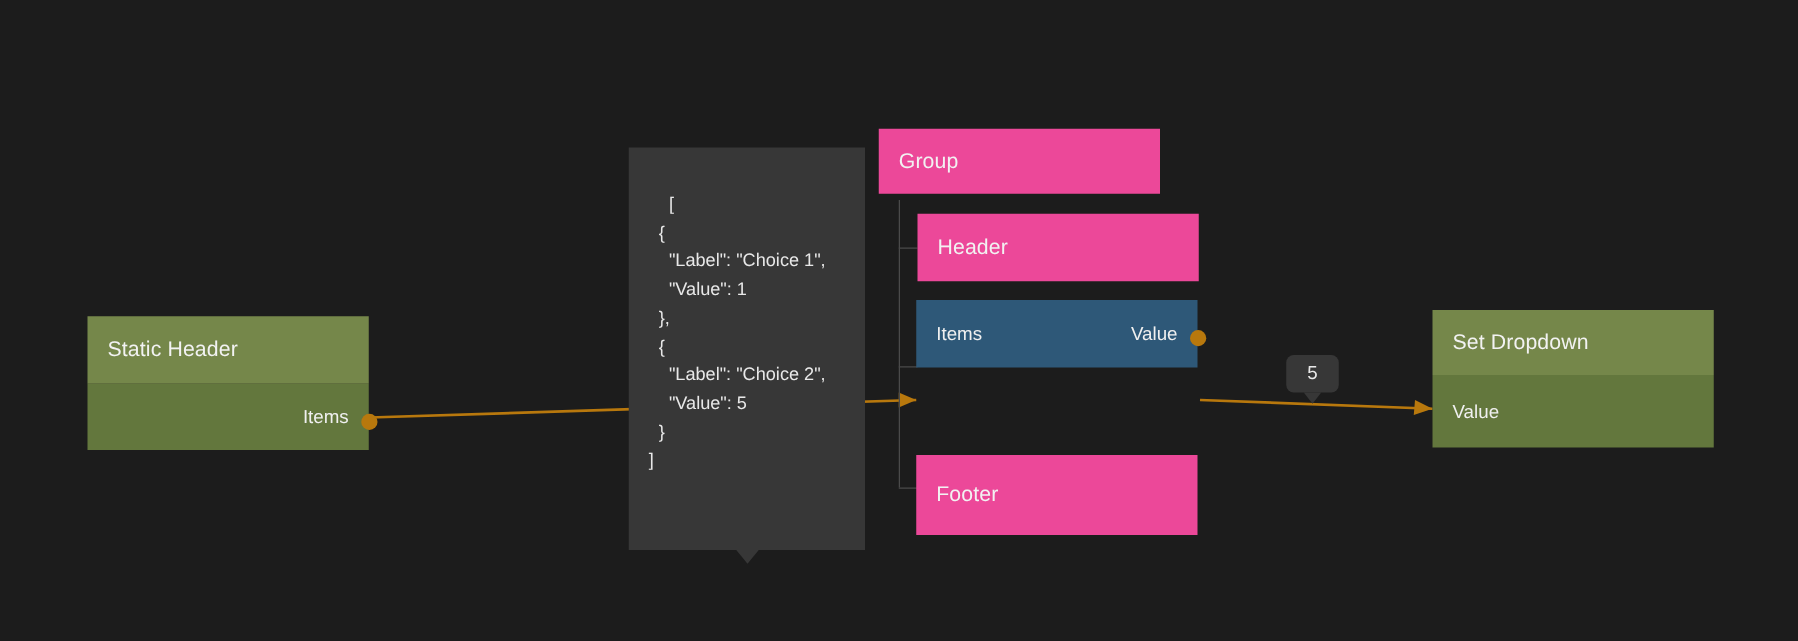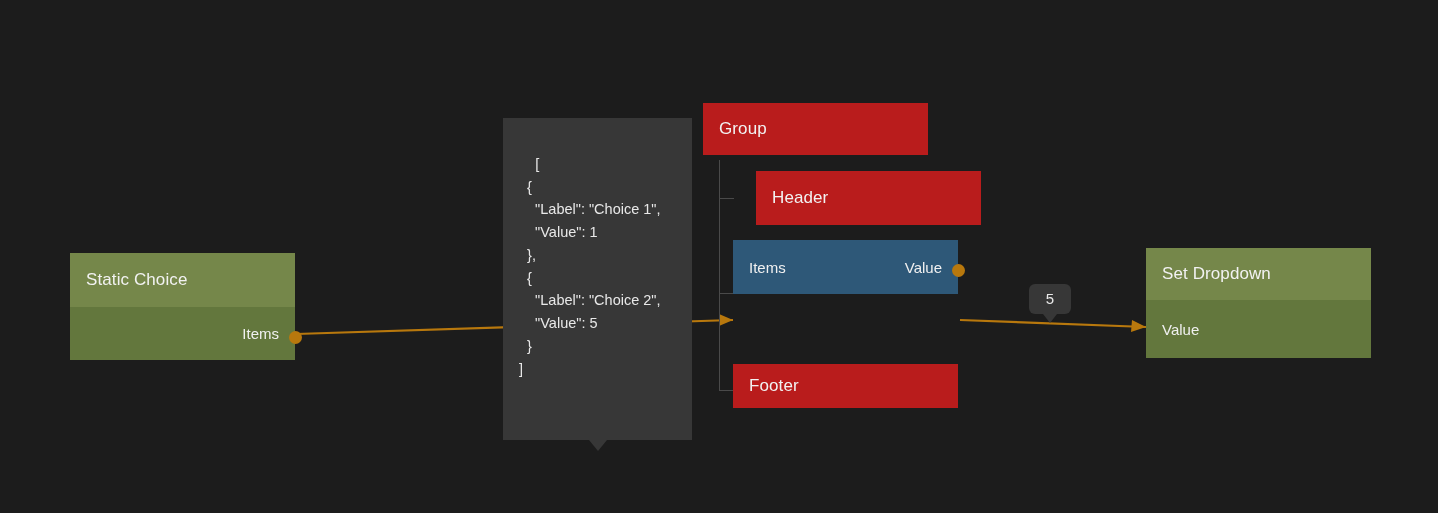--- a/index.html
+++ b/index.html
@@ -46,21 +46,21 @@
   }
   .port-label.out {
     margin-left: auto;
   }
 
   
   .node.green .node-header { background: #75874a; }
   .node.green .node-body   { background: #63773d; }
 
   
-  .node.blue .node-header { background: #b91c1c; }
+  .node.blue .node-header { background: #ec4899; }
   .node.blue .node-body   { background: #2e5878; }
 
   
   .port-dot {
     position: absolute;
     width: 13px;
     height: 13px;
     border-radius: 50%;
     background: #b8780d;
   }
@@ -130,21 +130,21 @@
     <path d="M 960 320 L 1146 327" stroke="#b8780d" stroke-width="2.2" fill="none"></path>
     <polygon points="1146,327 1132,320 1131,332" fill="#b8780d"></polygon>
   </svg>
 
   <div class="tree-line tree-trunk" style="left:719px; top:160px; height:230px;"></div>
   <div class="tree-line tree-branch" style="left:719px; top:198px; width:15px;"></div>
   <div class="tree-line tree-branch" style="left:719px; top:293px; width:15px;"></div>
   <div class="tree-line tree-branch" style="left:719px; top:390px; width:15px;"></div>
 
   <div class="node green" style="left:70px; top:253px; width:225px;">
-    <div class="node-header" style="height:54px;">Static Choice</div>
+    <div class="node-header" style="height:54px;">Static Header</div>
     <div class="node-body" style="height:53px;">
       <span class="port-label out">Items</span>
       <span class="port-dot" style="right:-6.5px; top:24px;"></span>
     </div>
   </div>
 
   <div class="tooltip tooltip-json" style="left:503px; top:118px; width:189px;">
     <span>[
   {
     "Label": "Choice 1",
@@ -155,34 +155,34 @@
     "Value": 5
   }
 ]</span>
     <span class="tip-tail" style="left:86px; bottom:-11px;"></span>
   </div>
 
   <div class="node blue" style="left:703px; top:103px; width:225px;">
     <div class="node-header" style="height:52px;">Group</div>
   </div>
 
-  <div class="node blue" style="left:756px; top:171px; width:225px;">
+  <div class="node blue" style="left:734px; top:171px; width:225px;">
     <div class="node-header" style="height:54px;">Header</div>
   </div>
 
   <div class="node blue" style="left:733px; top:240px; width:225px;">
     <div class="node-body" style="height:54px;">
       <span class="port-label">Items</span>
       <span class="port-label out">Value</span>
       <span class="port-dot" style="right:-6.5px; top:24px;"></span>
     </div>
   </div>
 
   <div class="node blue" style="left:733px; top:364px; width:225px;">
-    <div class="node-header" style="height:44px;">Footer</div>
+    <div class="node-header" style="height:64px;">Footer</div>
   </div>
 
   <div class="tooltip tooltip-badge" style="left:1029px; top:284px; width:42px;">
     <span>5</span>
     <span class="tip-tail small" style="left:14px; bottom:-9px;"></span>
   </div>
 
   <div class="node green" style="left:1146px; top:248px; width:225px;">
     <div class="node-header" style="height:52px;">Set Dropdown</div>
     <div class="node-body" style="height:58px;">

